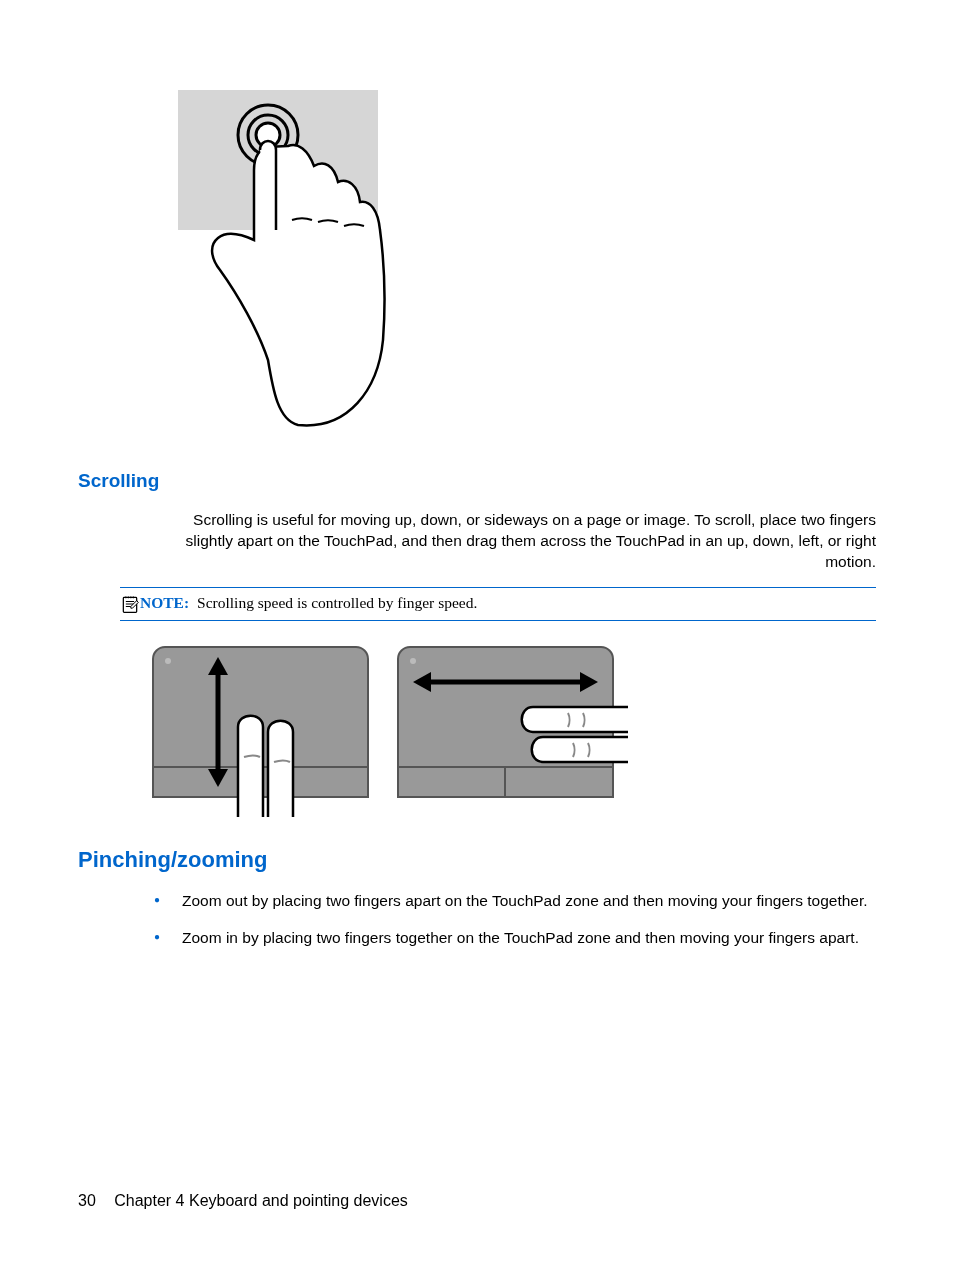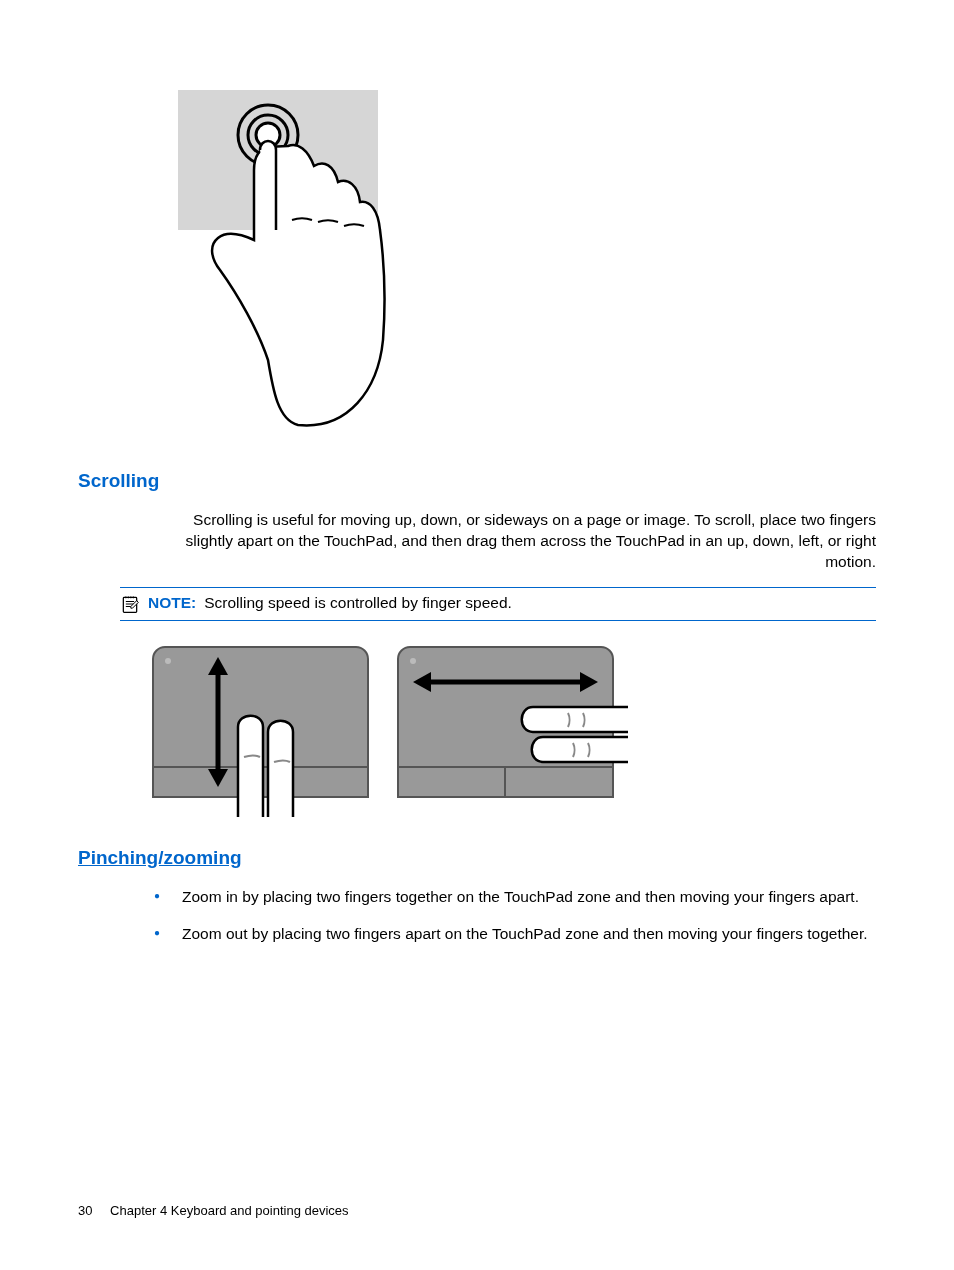--- a/index.html
+++ b/index.html
@@ -1,32 +1,32 @@
 <!DOCTYPE html>
 <html><head>
 <meta charset="utf-8">
 <style>
   * { box-sizing: border-box; margin: 0; padding: 0; }
   html, body { width: 954px; height: 1270px; background: #fff; font-family: Arial, Helvetica, sans-serif; color: #000; }
   .page { position: relative; width: 954px; height: 1270px; padding: 70px 78px 60px 78px; }
   .fig1-wrap { margin-left: 70px; margin-bottom: 36px; }
   .heading { color: #0066cc; font-weight: bold; }
   .h-scrolling { font-size: 19px; margin-top: 10px; margin-bottom: 18px; }
-  .h-pinch { font-size: 19px; margin-top: 26px; margin-bottom: 18px; text-decoration: underline; }
+  .h-pinch { font-size: 22px; margin-top: 26px; margin-bottom: 18px; }
   .body-indent { margin-left: 70px; text-align: right; }
   .para { font-size: 15.5px; line-height: 1.35; margin-bottom: 14px; }
-  .note-block { margin-left: 42px; border-top: 1px solid #0066cc; border-bottom: 1px solid #0066cc; padding: 6px 0 6px 0; display: flex; align-items: flex-start; gap: 8px; margin-bottom: 16px; }
+  .note-block { margin-left: 42px; border-top: 1px solid #0066cc; border-bottom: 1px solid #0066cc; padding: 6px 0 6px 0; display: flex; align-items: flex-start; gap: 0; margin-bottom: 16px; font-family: Liberation Serif, serif; }
   .note-icon { width: 20px; height: 20px; flex-shrink: 0; }
   .note-label { color: #0066cc; font-weight: bold; font-size: 15.5px; margin-right: 8px; }
   .note-text { font-size: 15.5px; }
   .fig2-wrap { margin-left: 70px; margin-bottom: 10px; }
   ul.bullets { list-style: none; margin-left: 70px; }
   ul.bullets li { position: relative; padding-left: 34px; font-size: 15.5px; line-height: 1.35; margin-bottom: 16px; }
   ul.bullets li::before { content: "●"; color: #0066cc; position: absolute; left: 6px; top: 0; font-size: 10px; line-height: 1.8; }
-  .footer { position: absolute; bottom: 52px; left: 78px; font-size: 13px; }
+  .footer { position: absolute; bottom: 60px; left: 78px; font-size: 16px; }
   .page-num { display: inline-block; margin-right: 14px; }
 </style>
 </head>
 <body>
 
 <div class="page">
 
   <div class="fig1-wrap">
     <svg width="250" height="360" viewBox="0 0 250 360">
 
@@ -115,22 +115,22 @@
         <path d="M 180 106 C 182 110 182 116 180 120" fill="none" stroke="#888" stroke-width="2"></path>
         <path d="M 195 106 C 197 110 197 116 195 120" fill="none" stroke="#888" stroke-width="2"></path>
       </g>
     </svg>
   </div>
 
   <div class="heading h-pinch">Pinching/zooming</div>
 
 
   <ul class="bullets">
+    <li>Zoom out by placing two fingers apart on the TouchPad zone and then moving your fingers together.</li>
     <li>Zoom in by placing two fingers together on the TouchPad zone and then moving your fingers apart.</li>
-    <li>Zoom out by placing two fingers apart on the TouchPad zone and then moving your fingers together.</li>
   </ul>
 
   <div class="footer">
     <span class="page-num">30</span>
     <span>Chapter 4   Keyboard and pointing devices</span>
   </div>
 
 </div>
 
 </body></html>

